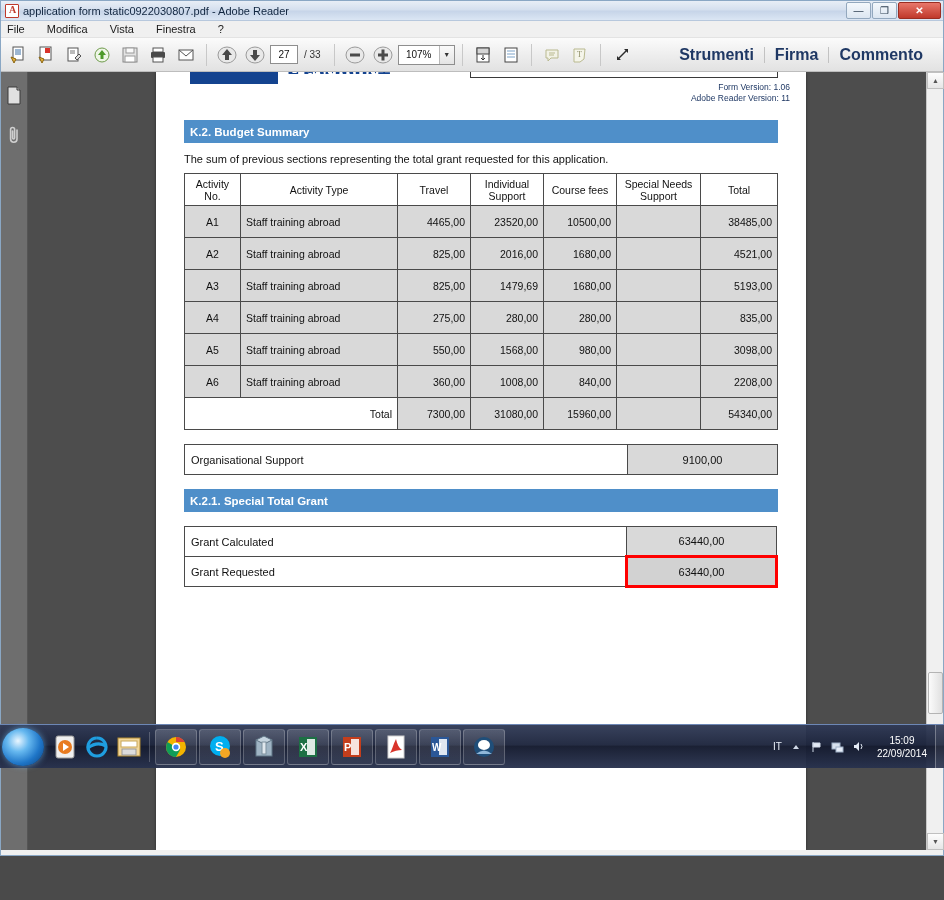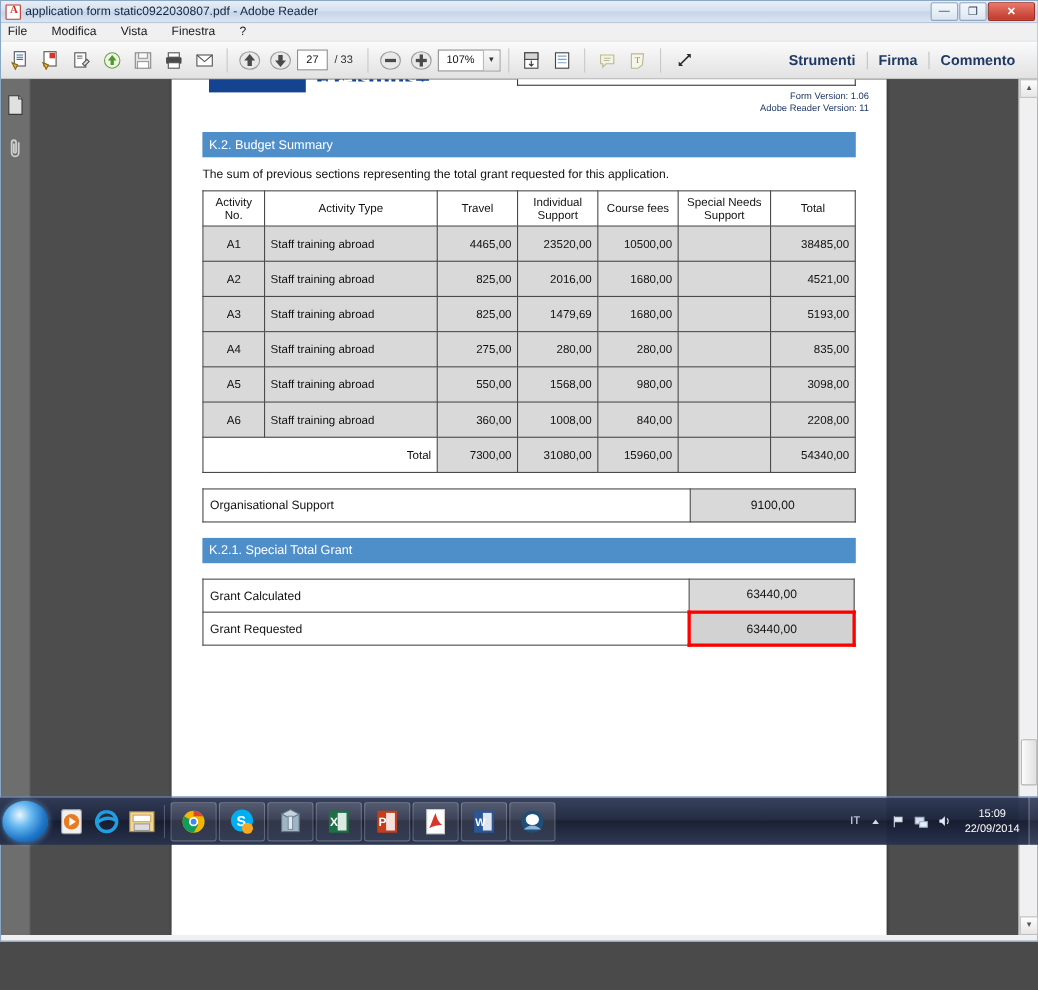--- a/index.html
+++ b/index.html
@@ -85,21 +85,21 @@
   .zoom-box {
     display:flex; align-items:center; height:20px; border:1px solid #8e8e8e; background:#fff;
   }
   .zoom-val { width:40px; font-size:10px; text-align:center; color:#111; }
   .zoom-arrow {
     width:15px; height:18px; border-left:1px solid #b9b9b9;
     background:linear-gradient(to bottom,#fafafa,#e4e4e4);
     display:flex; align-items:center; justify-content:center; font-size:7px; color:#333;
   }
   .tb-right { margin-left:auto; display:flex; align-items:center; gap:0; padding-right:6px; }
-  .tb-link { font-size:13px; font-weight:bold; color:#1f3864; padding:0 10px; }
+  .tb-link { font-size:16px; font-weight:bold; color:#1f3864; padding:0 10px; }
   .tb-vsep { width:1px; height:16px; background:#c2c2c2; }
 
   
   .body-area {
     position:relative; height:778px; display:flex; background:#4d4d4d;
   }
   .navpane {
     width:27px; background:#6e6e6e; border-right:1px solid #555;
     display:flex; flex-direction:column; align-items:center; padding-top:12px; gap:18px;
   }
@@ -128,21 +128,21 @@
   }
   .ver-lines {
     position:absolute; right:4px; top:10px; text-align:right;
   }
   .ver-line { font-size:8.5px; color:#1f3864; line-height:11px; }
 
   .sec-band {
     margin:6px 16px 0 16px; height:23px; background:#4f8fc9;
     display:flex; align-items:center; padding-left:6px;
   }
-  .sec-band-text { color:#fff; font-size:11.5px; font-weight:normal; }
+  .sec-band-text { color:#fff; font-size:11.5px; font-weight:bold; }
 
   .intro {
     margin:10px 16px 8px 16px; font-size:11px; color:#111;
   }
 
   table.budget {
     margin:0 16px; width:calc(100% - 32px);
     border-collapse:collapse; table-layout:fixed;
   }
   table.budget th, table.budget td {

